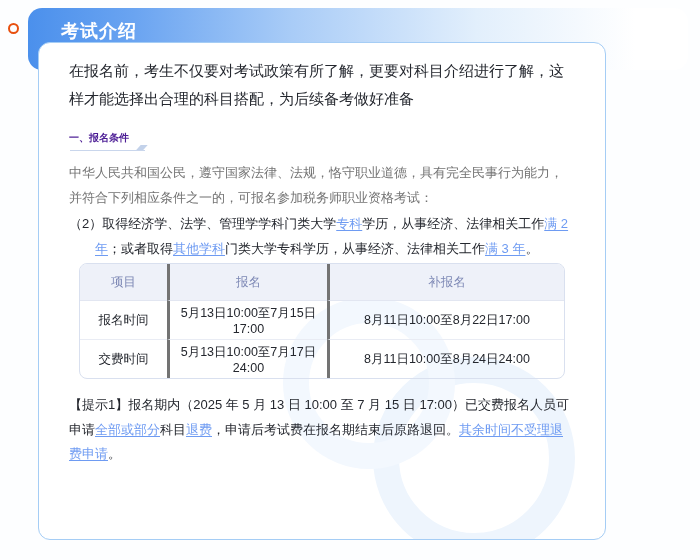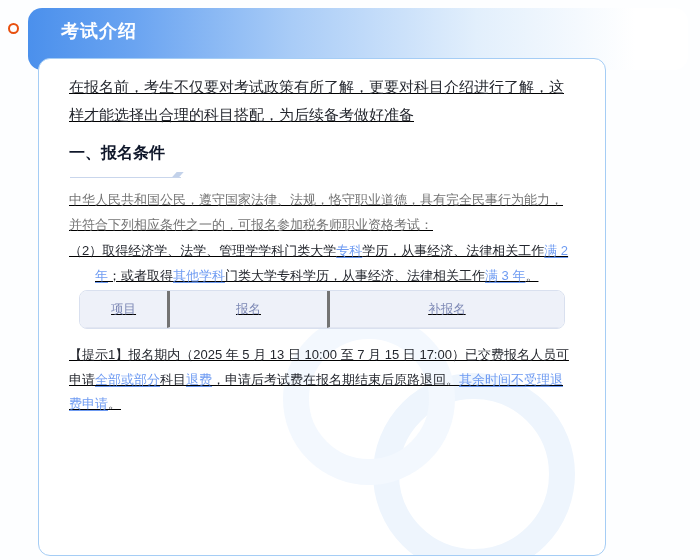--- a/index.html
+++ b/index.html
@@ -5,31 +5,31 @@
   html,body{margin:0;padding:0;background:#ffffff;}
   .stage{position:relative;width:700px;height:560px;background:#fdfeff;overflow:hidden;
          font-family:"Liberation Sans","DejaVu Sans",sans-serif;}
   
   .banner{position:absolute;left:28px;top:8px;width:660px;height:62px;border-radius:14px;
           background:linear-gradient(90deg,#4b90ec 0%,#6aa4f1 16%,#a9ccf7 40%,#e2effc 68%,#ffffff 92%);}
   .banner-title{padding:11px 0 0 33px;font-size:18px;font-weight:bold;color:#ffffff;letter-spacing:1px;}
   .dot{position:absolute;left:8px;top:23px;width:11px;height:11px;border:2.5px solid #e8500f;
        border-radius:50%;background:transparent;box-sizing:border-box;}
   
-  .card{position:absolute;left:38px;top:58px;width:568px;height:498px;box-sizing:border-box;
+  .card{position:absolute;left:38px;top:42px;width:568px;height:498px;box-sizing:border-box;
         background:#ffffff;border:1.5px solid #a5cdf5;border-radius:12px;
-        padding:14px 30px 0 30px;overflow:hidden;text-decoration:underline;}
+        padding:14px 30px 0 30px;overflow:hidden;}
   .wm{position:absolute;border-radius:50%;border:26px solid #eef5fd;z-index:0;}
   .wm1{width:150px;height:150px;right:30px;bottom:-20px;}
   .wm2{width:120px;height:120px;right:150px;bottom:70px;border-color:#f3f8fe;}
   .content{position:relative;z-index:1;}
   .intro{font-size:15px;line-height:28px;color:#24272e;margin:0 0 14px 0;}
   .sec-head{margin:0 0 10px 0;}
-  .sec-title{position:relative;display:inline-block;font-size:16px;font-weight:bold;color:#0f172a;
-             padding-bottom:14px;}
+  .sec-title{position:relative;display:inline-block;font-size:10px;font-weight:bold;color:#4c1d95;
+             padding-bottom:6px;}
   .sec-title::after{content:"";position:absolute;left:1px;right:-16px;bottom:0;height:1.5px;background:#c9d6ec;}
   .sec-title::before{content:"";position:absolute;right:-16px;bottom:0;width:7px;height:6px;
              background:#c3d2ea;transform:skewX(-42deg);}
   .para{font-size:13px;line-height:24.5px;color:#737373;margin:0 0 2px 0;}
   .cond{font-size:13px;line-height:24.5px;color:#24272e;margin:0;padding-left:26px;text-indent:-26px;}
   .lnk{color:#6e9bf2;text-decoration:underline;text-underline-offset:2px;cursor:pointer;}
   .sec2{margin-top:14px;}
   
   .tbl-wrap{margin:2px 10px 0 10px;}
   table.sched{width:100%;border-collapse:separate;border-spacing:0;font-size:12.5px;color:#24272e;
@@ -72,20 +72,30 @@
       <div class="tbl-wrap">
         <table class="sched">
           <thead>
             <tr>
               <th class="c1">项目</th>
               <th class="c2">报名</th>
               <th class="c3">补报名</th>
             </tr>
           </thead>
           <tbody>
+            <tr class="r1">
+              <td>报名时间</td>
+              <td>5月13日10:00至7月15日17:00</td>
+              <td>8月11日10:00至8月22日17:00</td>
+            </tr>
+            <tr>
+              <td>交费时间</td>
+              <td>5月13日10:00至7月17日24:00</td>
+              <td>8月11日10:00至8月24日24:00</td>
+            </tr>
           </tbody>
         </table>
       </div>
 
       <p class="tip"><span>【提示1】报名期内（2025 年 5 月 13 日 10:00 至 7 月 15 日 17:00）已交费报名人员可申请</span><span class="lnk">全部或部分</span><span>科目</span><span class="lnk">退费</span><span>，申请后考试费在报名期结束后原路退回。</span><span class="lnk">其余时间不受理退费申请</span><span>。</span></p>
 
     </div>
   </div>
 </div>
 

